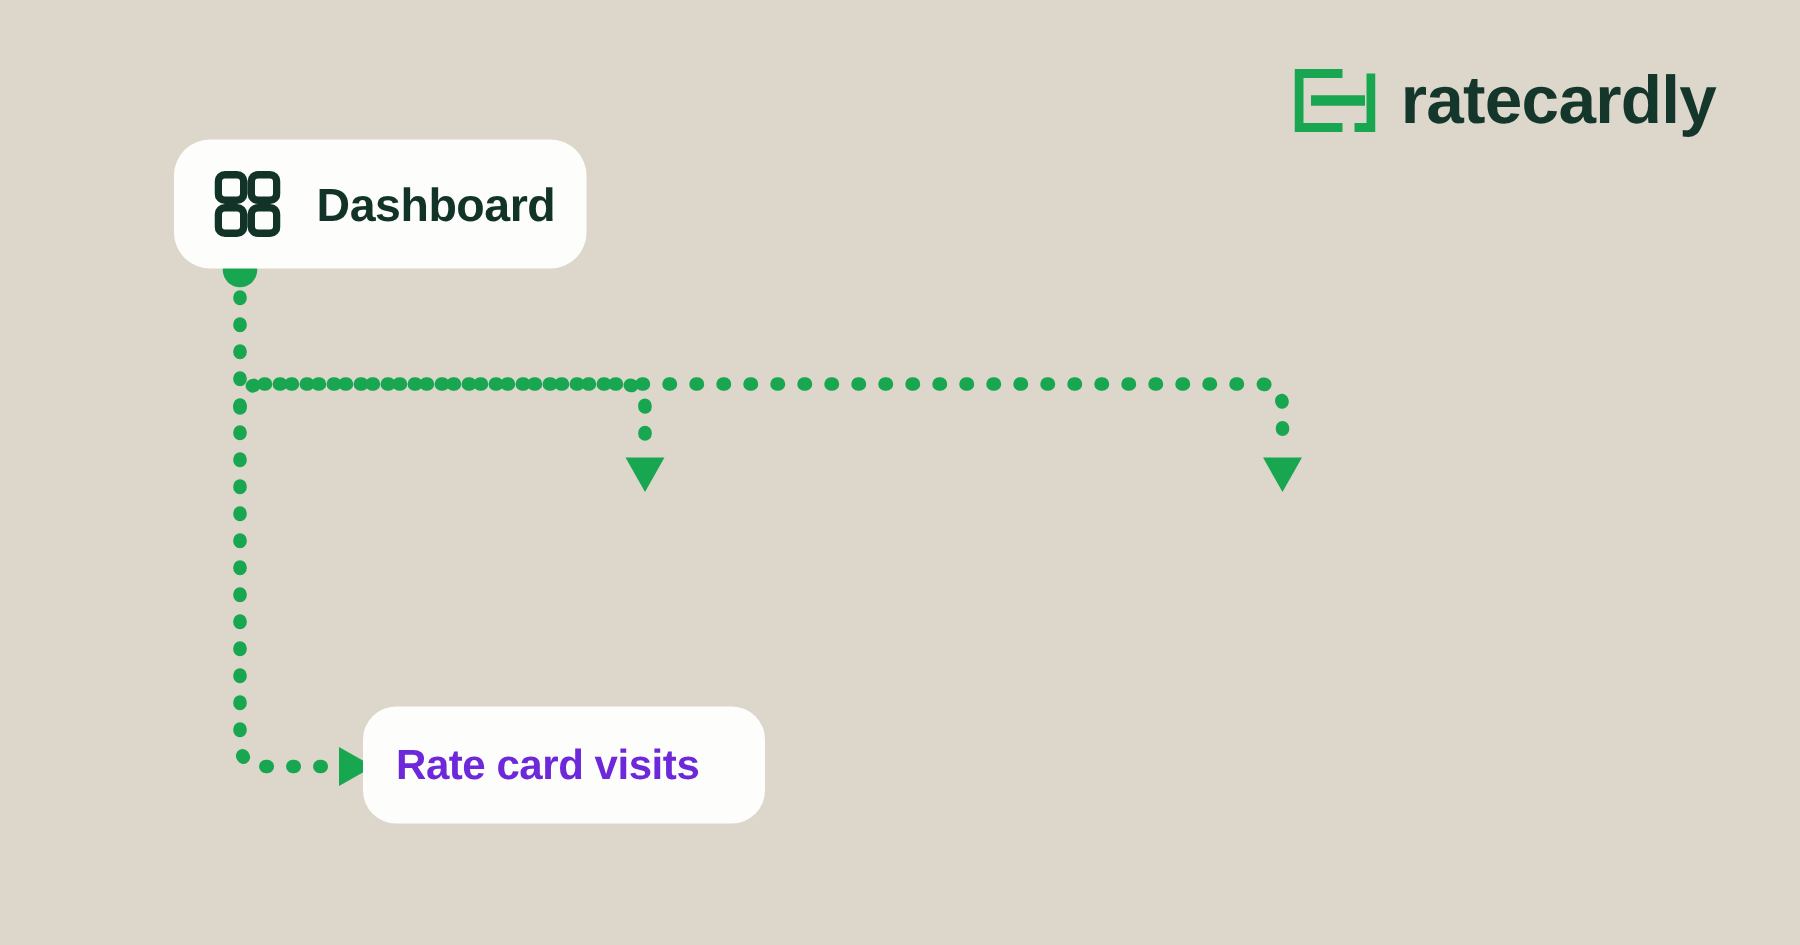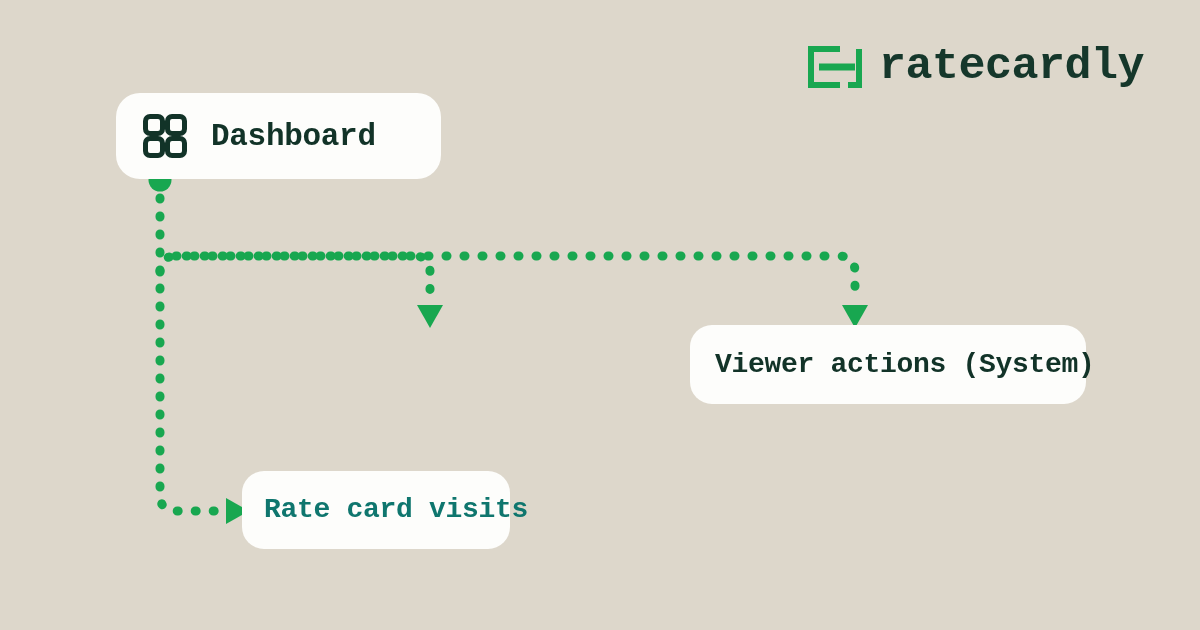--- a/index.html
+++ b/index.html
@@ -14,21 +14,20 @@
   body {
     background: #ddd7cb;
     font-family: "Liberation Sans", sans-serif;
     position: relative;
   }
 
   #canvas {
     position: relative;
     width: 1200px;
     height: 630px;
-    font-family: Liberation Mono, monospace;
   }
 
   
   #connectors {
     position: absolute;
     left: 0;
     top: 0;
     width: 1200px;
     height: 630px;
     z-index: 1;
@@ -75,21 +74,21 @@
     letter-spacing: -0.3px;
     color: #123328;
     white-space: nowrap;
     line-height: 1;
   }
 
   
   #node-dashboard {
     left: 116px;
     top: 93px;
-    width: 325px;
+    width: 275px;
     height: 86px;
     border-radius: 24px;
     padding-left: 27px;
     gap: 24px;
   }
   #node-dashboard .node-label { font-size: 31px; }
 
   .grid-icon {
     width: 44px;
     height: 44px;
@@ -116,21 +115,21 @@
   }
 
   
   #node-ratecard {
     left: 242px;
     top: 471px;
     width: 268px;
     height: 78px;
     padding-left: 22px;
   }
-  #node-ratecard .node-label { color: #0f766e; }
+  #node-ratecard .node-label { color: #6d28d9; }
 </style>
 </head>
 <body>
 
 <div id="canvas">
 
   <svg id="connectors" viewBox="0 0 1200 630" width="1200" height="630" aria-hidden="true">
 
     <path d="M160,180 L160,495 Q160,511 176,511 L228,511" fill="none" stroke="#18a750" stroke-width="9" stroke-linecap="round" stroke-dasharray="1 17"></path>
 
@@ -160,21 +159,18 @@
     <svg class="grid-icon" viewBox="0 0 44 44" aria-hidden="true">
       <rect x="2.5" y="2.5" width="17" height="17" rx="4.5" ry="4.5" fill="none" stroke="#123328" stroke-width="5"></rect>
       <rect x="24.5" y="2.5" width="17" height="17" rx="4.5" ry="4.5" fill="none" stroke="#123328" stroke-width="5"></rect>
       <rect x="2.5" y="24.5" width="17" height="17" rx="4.5" ry="4.5" fill="none" stroke="#123328" stroke-width="5"></rect>
       <rect x="24.5" y="24.5" width="17" height="17" rx="4.5" ry="4.5" fill="none" stroke="#123328" stroke-width="5"></rect>
     </svg>
     <span class="node-label">Dashboard</span>
   </div>
 
 
-  <div class="node" id="node-system">
-    <span class="node-label">Viewer actions (System)</span>
-  </div>
 
   <div class="node" id="node-ratecard">
     <span class="node-label">Rate card visits</span>
   </div>
 
 </div>
 
 </body></html>

